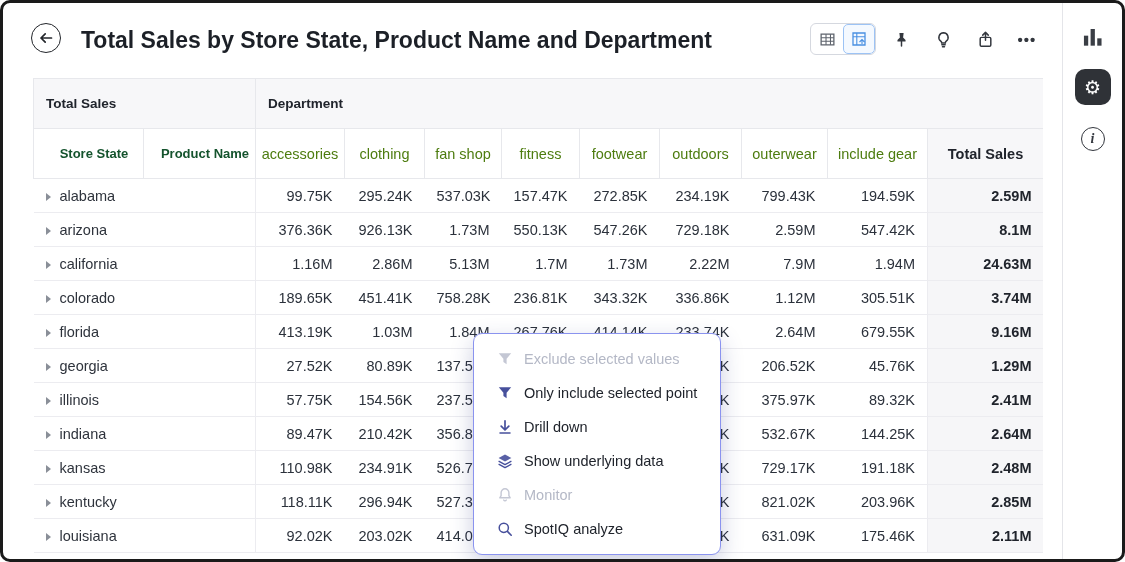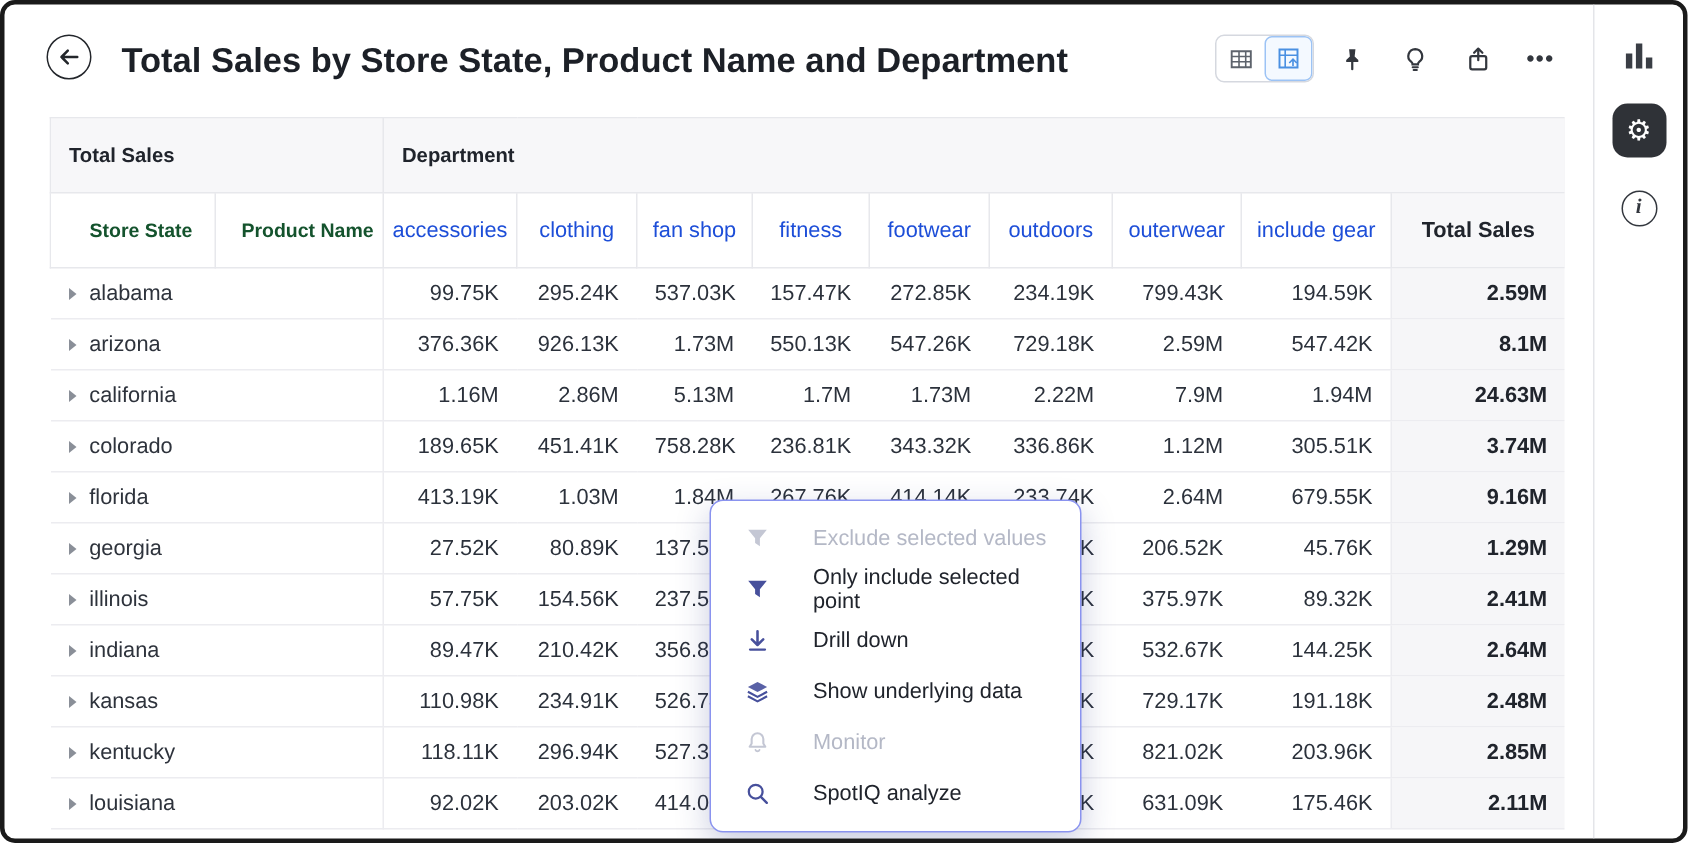--- a/index.html
+++ b/index.html
@@ -33,34 +33,34 @@
     font-family:"Liberation Serif",serif;font-size:14px;font-weight:bold;font-style:italic;cursor:pointer;padding:0;}
 
   
   .table-wrap{position:absolute;left:30px;top:75px;width:1010px;bottom:3px;overflow:hidden;}
   table.pivot{border-collapse:collapse;table-layout:fixed;width:1010px;font-size:14.5px;color:#2b313b;}
   .pivot th,.pivot td{box-sizing:border-box;overflow:hidden;white-space:nowrap;}
   .pivot thead th{border:1px solid #e7e8ec;}
   .pivot tr.h1 th{height:50px;background:#f7f7f9;font-size:13.5px;font-weight:bold;
     text-align:left;padding-left:12px;color:#20242c;}
   .pivot tr.h2 th{height:50px;background:#fff;font-weight:normal;font-size:14.5px;
-    text-align:center;color:#1d4ed8;cursor:pointer;}
+    text-align:center;color:#4d7c0f;cursor:pointer;}
   .pivot tr.h2 th.rowhdr{font-size:13px;font-weight:bold;text-align:center;padding-left:12px;color:#14532d;}
   .pivot tr.h2 th.totalhdr{font-weight:bold;background:#f7f7f9;color:#20242c;}
   .pivot tbody td{height:34px;border-bottom:1px solid #ececf0;padding:0 12px;text-align:right;cursor:pointer;}
   .pivot tbody td.state{text-align:left;border-right:1px solid #ececf0;color:#2e333c;}
   .pivot tbody td.totalcol{background:#f6f6f8;font-weight:bold;border-left:1px solid #ececf0;color:#20242c;}
   .caret{display:inline-block;width:0;height:0;border-top:4.5px solid transparent;
     border-bottom:4.5px solid transparent;border-left:5.5px solid #8a8f98;margin-right:9px;}
 
   
   .ctx{position:absolute;left:470px;top:330px;width:246px;background:#fff;
     border:1.5px solid #8a93ef;border-radius:9px;box-shadow:0 8px 22px rgba(45,55,130,.25);
     padding:8px 0;z-index:10;}
-  .ctx-item{height:34px;display:flex;align-items:center;gap:29px;padding:0 12px 0 22px;
+  .ctx-item{height:34px;display:flex;align-items:center;gap:11px;padding:0 12px 0 22px;
     font-size:14.5px;color:#20242c;cursor:pointer;}
   .ctx-item .mi{width:17px;height:17px;flex:none;color:#47509c;display:flex;align-items:center;justify-content:center;}
   .ctx-item.disabled{color:#b4b8c6;cursor:default;}
   .ctx-item.disabled .mi{color:#c4c7d4;}
 
   svg{display:block;}
 </style>
 </head>
 <body>
 

